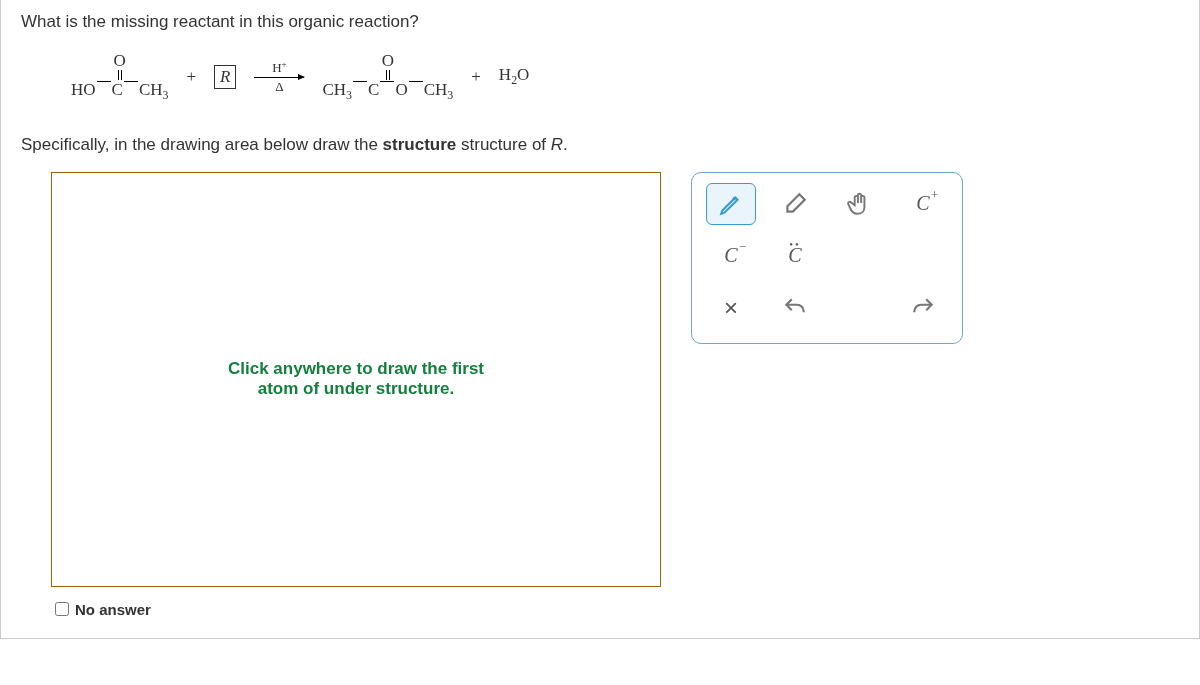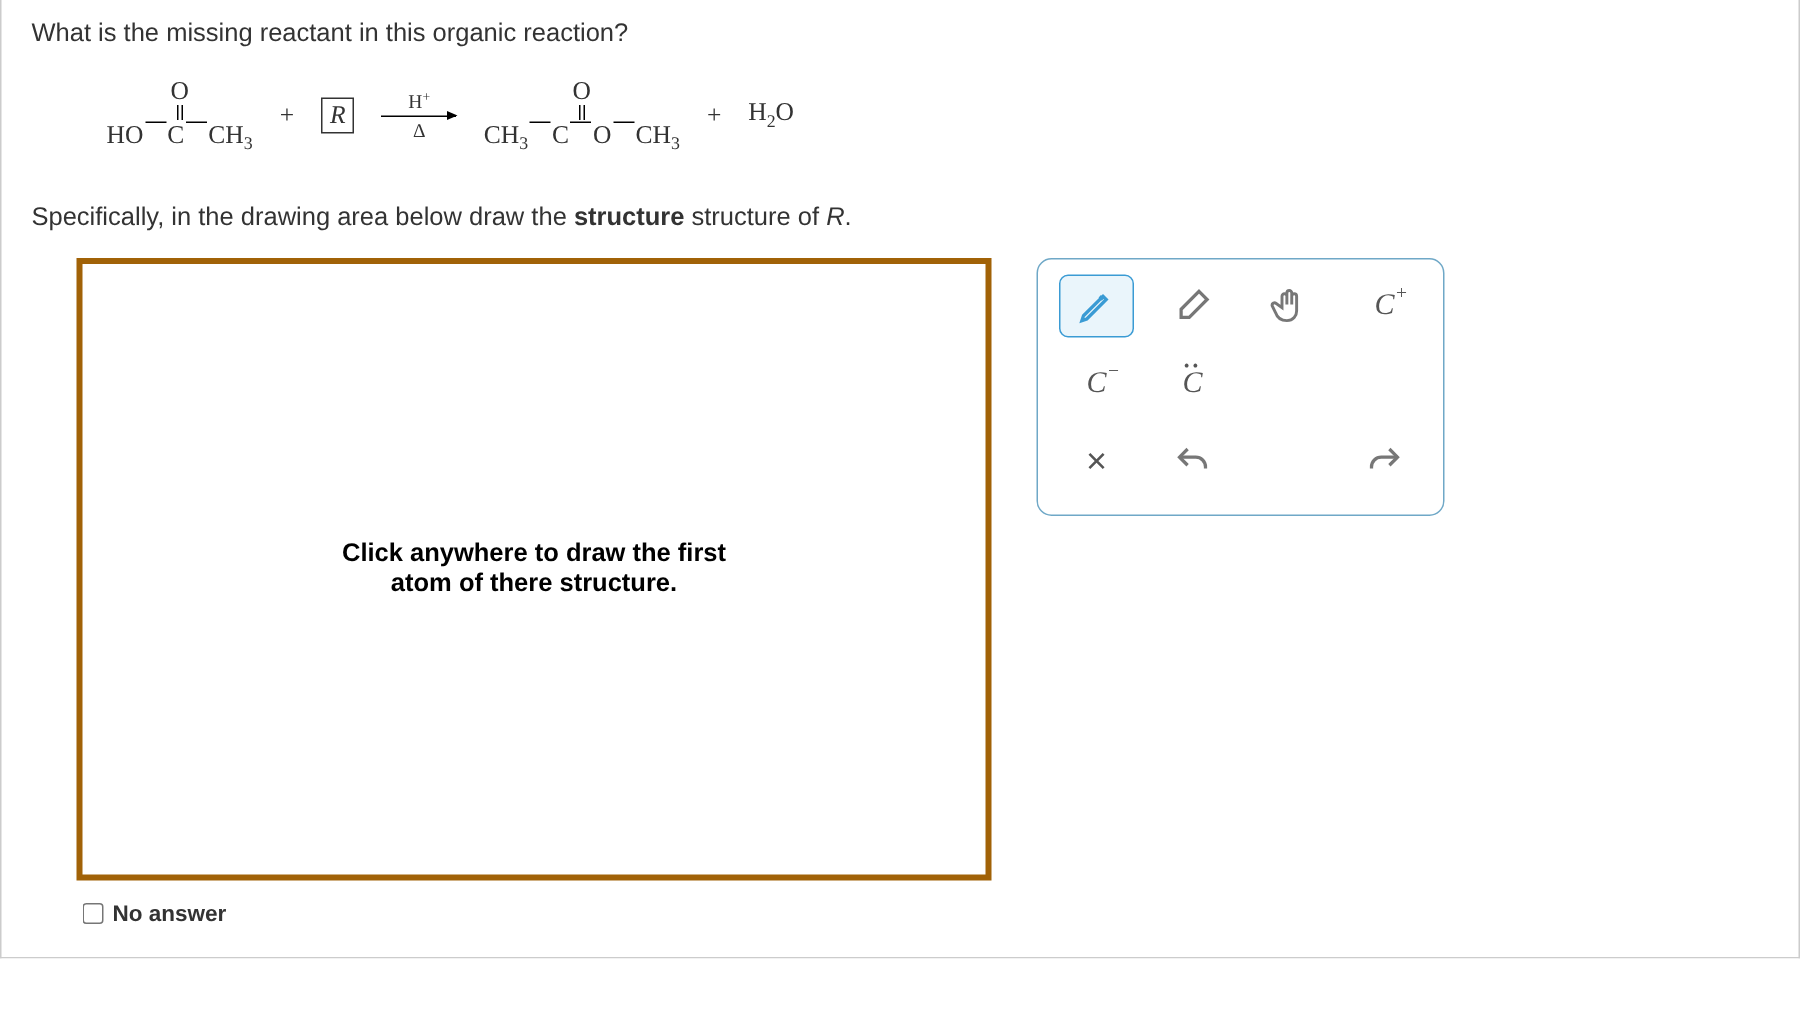--- a/index.html
+++ b/index.html
@@ -46,24 +46,24 @@
       border: 1px solid #333;
       padding: 1px 5px;
       font-style: italic;
       font-family: 'Times New Roman', serif;
     }
     .sub { font-size: 0.7em; vertical-align: sub; }
     .sup { font-size: 0.7em; vertical-align: super; }
     .instr { font-size: 17px; margin-bottom: 14px; line-height: 1.5; }
     .main-row { display: flex; gap: 30px; align-items: flex-start; }
     .draw-area {
-      border: 4px solid #a16207;
+      border: 1px solid #a16207;
       width: 610px; height: 415px;
       display: flex; align-items: center; justify-content: center;
-      color: #000000; font-weight: bold; font-size: 17px;
+      color: #15803d; font-weight: bold; font-size: 17px;
       text-align: center;
       margin-left: 30px;
     }
     .toolbar {
       border: 1px solid #6fa8c7;
       border-radius: 10px;
       padding: 10px 14px 14px 14px;
       display: grid;
       grid-template-columns: repeat(4, 50px);
       gap: 10px 14px;
@@ -150,21 +150,21 @@
 
   <p class="instr">
     <span>Specifically, in the drawing area below draw the </span><b>structure</b><span> structure of </span><span class="italic">R</span><span>.</span>
   </p>
 
   <div class="main-row">
     <div>
       <div class="draw-area">
         <div>
           <div>Click anywhere to draw the first</div>
-          <div>atom of there structure.</div>
+          <div>atom of under structure.</div>
         </div>
       </div>
       <label class="no-answer-row">
         <input type="checkbox" style="">
         <span>No answer</span>
       </label>
     </div>
 
     <div class="toolbar">
       <button class="tool-btn active">

